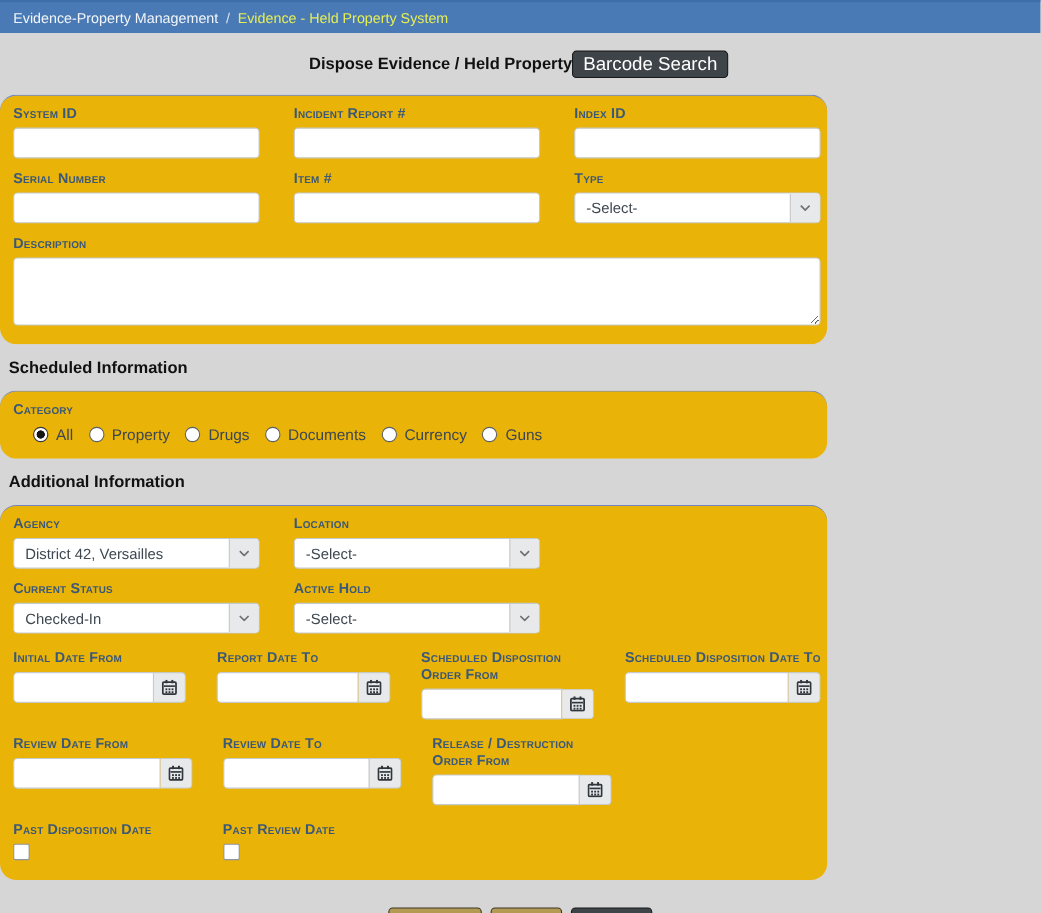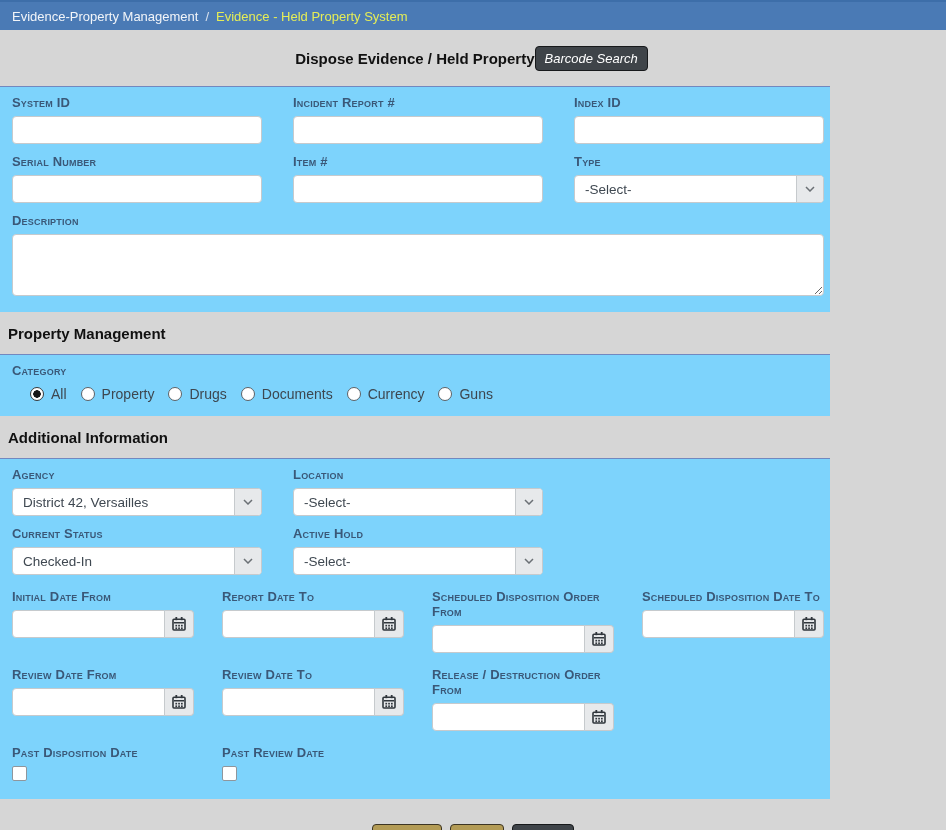--- a/index.html
+++ b/index.html
@@ -35,34 +35,34 @@
     padding: 0 11px 0 8px;
     background: #d6d6d6;
   }
   .page-title { font-size: 15px; font-weight: bold; color: #111; }
 
   .btn {
     font-family: "Liberation Sans", "DejaVu Sans", sans-serif;
     height: 25px;
     padding: 0 9px;
     border-radius: 4px;
-    font-size: 13px;
+    font-size: 17px;
     color: #ffffff;
     cursor: pointer;
     line-height: 23px;
-    font-style: italic;
   }
   .btn-dark { background: #3f4449; border: 1px solid #17191b; }
   .btn-gold { background: #b39b55; border: 1px solid #3d3524; }
 
   
   .panel {
-    width: 830px;
-    background: #7dd3fc;
+    width: 752px;
+    background: #eab308;
     border-top: 1px solid #7288bf;
+    border-radius: 15px;
   }
   .band {
     height: 42px;
     background: #d6d6d6;
     display: flex;
     align-items: center;
     padding-left: 8px;
   }
   .band-title { font-size: 15px; font-weight: bold; color: #111; }
 
@@ -235,21 +235,21 @@
       </div>
     </div>
   </div>
   <div class="full">
     <label class="flabel">Description</label>
     <textarea class="desc" style=""></textarea>
   </div>
 </div>
 
 <div class="band">
-  <div class="band-title">Property Management</div>
+  <div class="band-title">Scheduled Information</div>
 </div>
 <div class="panel">
   <div class="full first">
     <label class="flabel">Category</label>
   </div>
   <div class="radio-row">
     <label class="radio-item">
       <input type="radio" name="category" checked="" style="">
       <span>All</span>
     </label>

